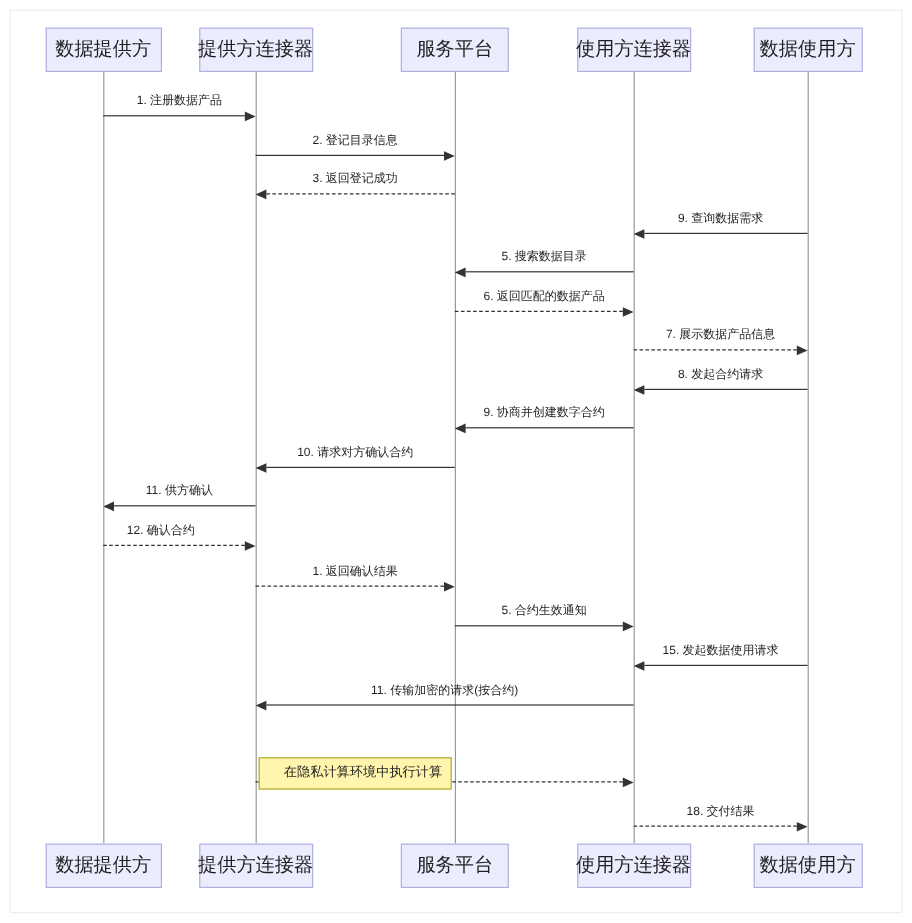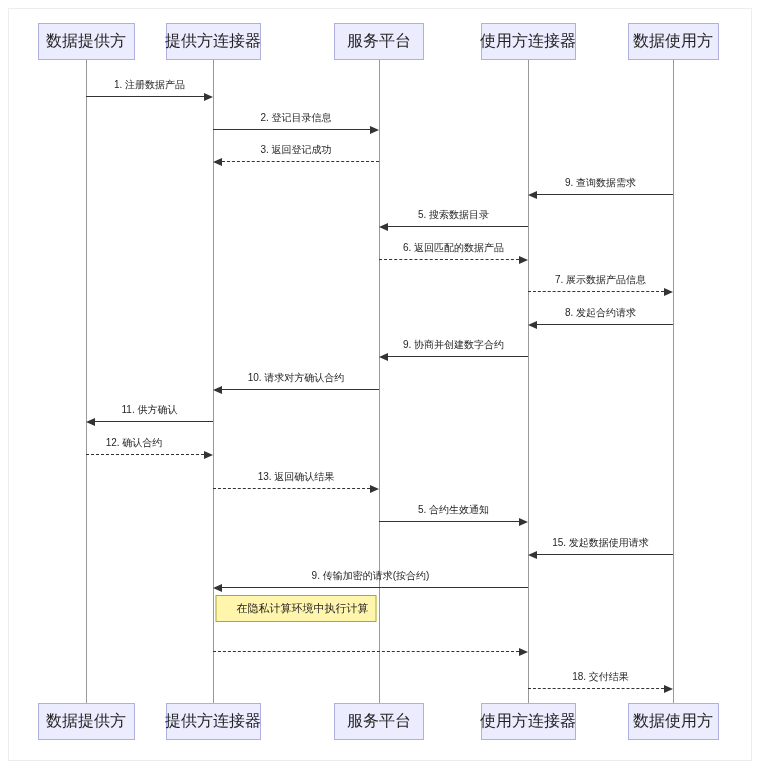--- a/index.html
+++ b/index.html
@@ -82,29 +82,29 @@
     <div class="arrowhead left" style="top: 385.5px; left: 213px;"></div>
     <div class="msg-label" style="left: 296px; top: 370px;">10. 请求对方确认合约</div>
     <div class="msg-line solid" style="top: 421px; left: 95px; width: 118px;"></div>
     <div class="arrowhead left" style="top: 417.5px; left: 86px;"></div>
     <div class="msg-label" style="left: 149.5px; top: 402px;">11. 供方确认</div>
     <div class="msg-line dashed" style="top: 454px; left: 86px; width: 118px;"></div>
     <div class="arrowhead right" style="top: 450.5px; left: 204px;"></div>
     <div class="msg-label" style="left: 134px; top: 435px;">12. 确认合约</div>
     <div class="msg-line dashed" style="top: 488px; left: 213px; width: 157px;"></div>
     <div class="arrowhead right" style="top: 484.5px; left: 370px;"></div>
-    <div class="msg-label" style="left: 296px; top: 469px;">13. 返回确认结果</div>
+    <div class="msg-label" style="left: 296px; top: 469px;">1. 返回确认结果</div>
     <div class="msg-line solid" style="top: 521px; left: 379px; width: 140px;"></div>
     <div class="arrowhead right" style="top: 517.5px; left: 519px;"></div>
     <div class="msg-label" style="left: 453.5px; top: 502px;">5. 合约生效通知</div>
     <div class="msg-line solid" style="top: 554px; left: 537px; width: 136px;"></div>
     <div class="arrowhead left" style="top: 550.5px; left: 528px;"></div>
     <div class="msg-label" style="left: 600.5px; top: 535px;">15. 发起数据使用请求</div>
     <div class="msg-line solid" style="top: 587px; left: 222px; width: 306px;"></div>
     <div class="arrowhead left" style="top: 583.5px; left: 213px;"></div>
-    <div class="msg-label" style="left: 370.5px; top: 568px;">9. 传输加密的请求(按合约)</div>
+    <div class="msg-label" style="left: 370.5px; top: 568px;">11. 传输加密的请求(按合约)</div>
     <div class="msg-line dashed" style="top: 651px; left: 213px; width: 306px;"></div>
     <div class="arrowhead right" style="top: 647.5px; left: 519px;"></div>
     <div class="msg-line dashed" style="top: 688px; left: 528px; width: 136px;"></div>
     <div class="arrowhead right" style="top: 684.5px; left: 664px;"></div>
     <div class="msg-label" style="left: 600.5px; top: 669px;">18. 交付结果</div>
-    <div class="note" style="left: 296px; top: 595px; padding-left: 20px;">在隐私计算环境中执行计算</div>
+    <div class="note" style="left: 296px; top: 631px; padding-left: 20px;">在隐私计算环境中执行计算</div>
   </div>
 
 </body></html>

